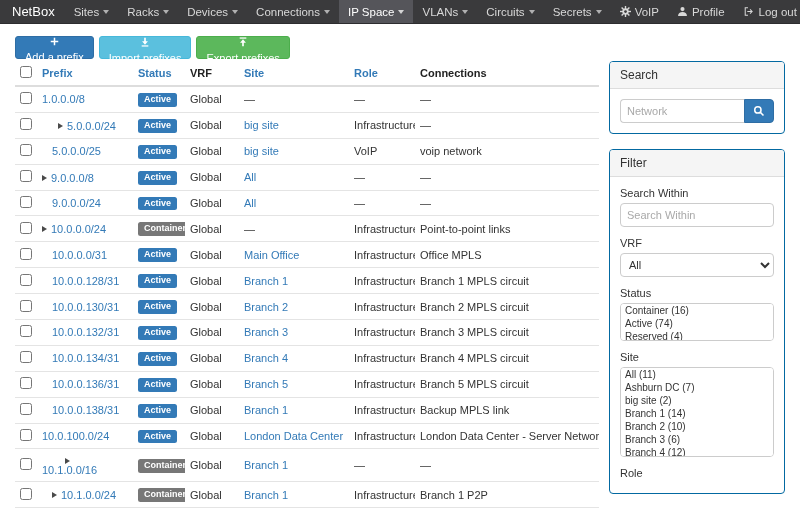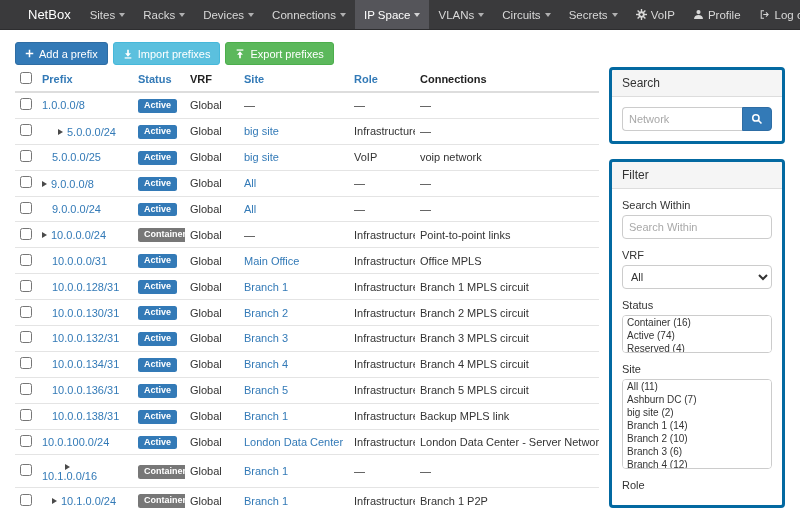--- a/index.html
+++ b/index.html
@@ -1,39 +1,39 @@
 <!DOCTYPE html>
 <html><head>
 <meta charset="utf-8">
 <title>Prefixes</title>
 <style>
   * { margin:0; padding:0; box-sizing:border-box; }
   html,body { width:800px; height:511px; overflow:hidden; background:#fff;
     font-family:"Liberation Sans", sans-serif; color:#333; }
 
   
-  .navbar { height:30px; background:#3a3a3c; border-bottom:1px solid #2d2d2f;
-    display:flex; align-items:stretch; padding:0 24px; }
+  .navbar { height:24px; background:#3a3a3c; border-bottom:1px solid #2d2d2f;
+    display:flex; align-items:stretch; padding:0 8px; }
   .brand { color:#fff; font-size:13px; display:flex; align-items:center; padding:0 10px 0 4px; cursor:pointer; }
   .nav-list { display:flex; list-style:none; }
   .nav-item { display:flex; align-items:center; gap:4px; padding:0 9px; font-size:11.5px;
     color:#d8d8d8; cursor:pointer; white-space:nowrap; }
   .nav-item.active { background:#55555a; color:#fff; }
   .nav-right { margin-left:auto; }
   .caret { display:inline-block; width:0; height:0; border-left:3.5px solid transparent;
     border-right:3.5px solid transparent; border-top:4px solid currentColor; opacity:.75; }
   .icon { display:inline-flex; align-items:center; justify-content:center; }
 
   
   .page-head { display:flex; justify-content:space-between; align-items:flex-start; padding:0 15px; }
   h1 { font-size:28px; font-weight:400; color:#222; margin-top:16px; line-height:1.1; }
   .actions { display:flex; gap:5px; margin-top:12px; }
   .btn { display:inline-flex; align-items:center; gap:5px; height:23px; padding:0 9px;
     font-size:11px; color:#fff; border-radius:3px; border:1px solid; cursor:pointer;
-    font-family:"Liberation Sans", sans-serif; }
+    font-family:"Liberation Sans", sans-serif;flex-direction:column; }
   .btn-primary { background:#337ab7; border-color:#2e6da4; }
   .btn-info    { background:#5bc0de; border-color:#46b8da; }
   .btn-success { background:#5cb85c; border-color:#4cae4c; }
 
   
   .content { display:flex; gap:10px; padding:2px 15px 0; align-items:flex-start; }
   .main { flex:1 1 auto; min-width:0; }
   .sidebar { flex:0 0 176px; width:176px; }
 
   
@@ -46,21 +46,21 @@
   .td-check input, .tbl td input[type=checkbox] { width:12px; height:12px; cursor:pointer; }
   .label { display:inline-block; font-size:9px; font-weight:bold; color:#fff;
     padding:2px 6px; border-radius:2.5px; line-height:1.1; }
   .label-primary { background:#337ab7; }
   .label-default { background:#777; }
   .tri { display:inline-block; width:0; height:0; border-top:3.5px solid transparent;
     border-bottom:3.5px solid transparent; border-left:5px solid #4a4a4a; margin-right:4px; }
   .prefix-wrap { display:inline-flex; align-items:center; }
 
   
-  .panel { border:3px solid #0369a1; border-radius:4px; margin-bottom:15px; background:#fff; }
+  .panel { border:1px solid #0369a1; border-radius:4px; margin-bottom:15px; background:#fff; }
   .panel-heading { background:#f5f5f5; border-bottom:1px solid #ddd; padding:6px 10px;
     font-size:12px; color:#333; border-radius:3px 3px 0 0; }
   .panel-body { padding:10px; }
   .input-group { display:flex; }
   .search-inp { flex:1 1 auto; min-width:0; height:24px; border:1px solid #ccc; border-right:none;
     border-radius:4px 0 0 4px; padding:0 6px; font-size:11px; font-family:"Liberation Sans",sans-serif; }
   .search-btn { flex:0 0 30px; height:24px; background:#337ab7; border:1px solid #2e6da4;
     border-radius:0 4px 4px 0; display:flex; align-items:center; justify-content:center; cursor:pointer; }
   .filter-label { display:block; font-size:11px; color:#333; margin:10px 0 4px; }
   .panel-body .filter-label:first-child { margin-top:0; }

